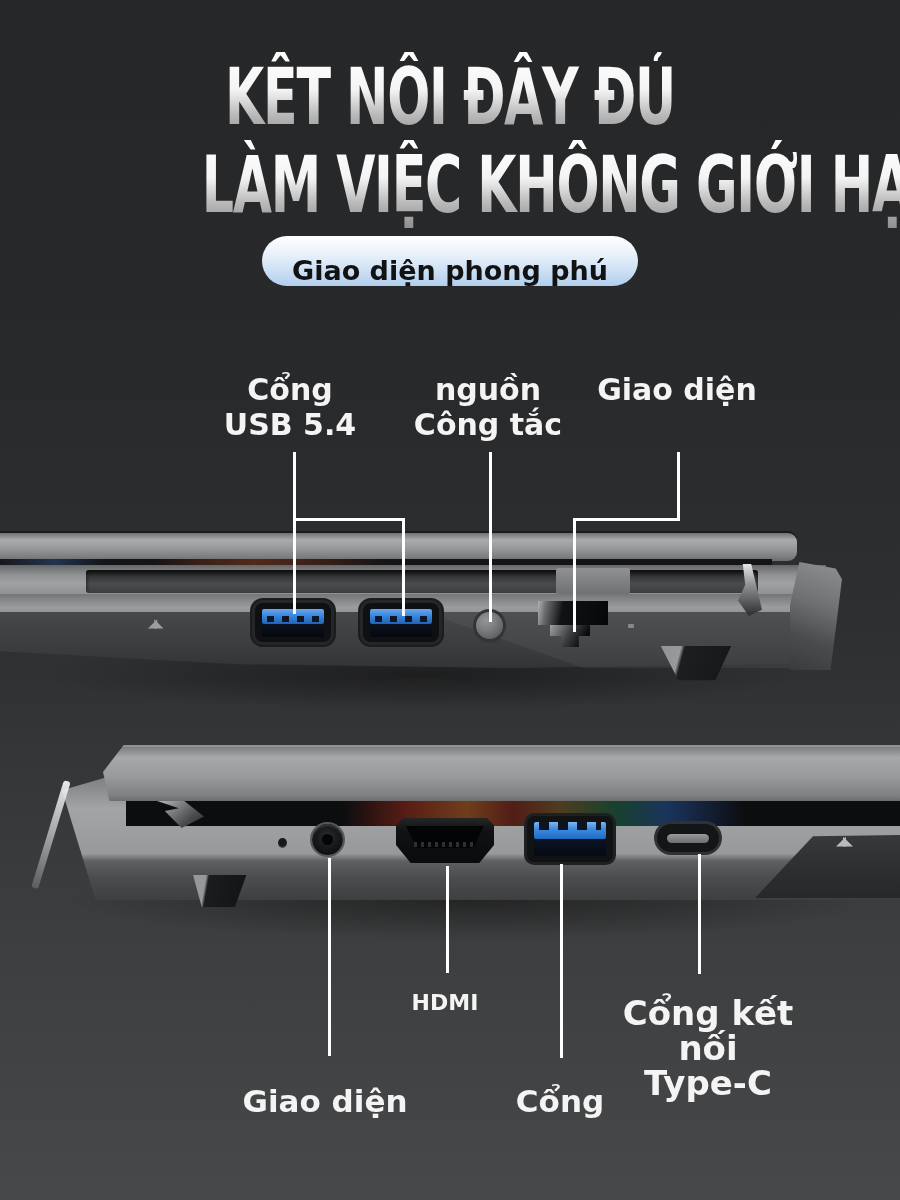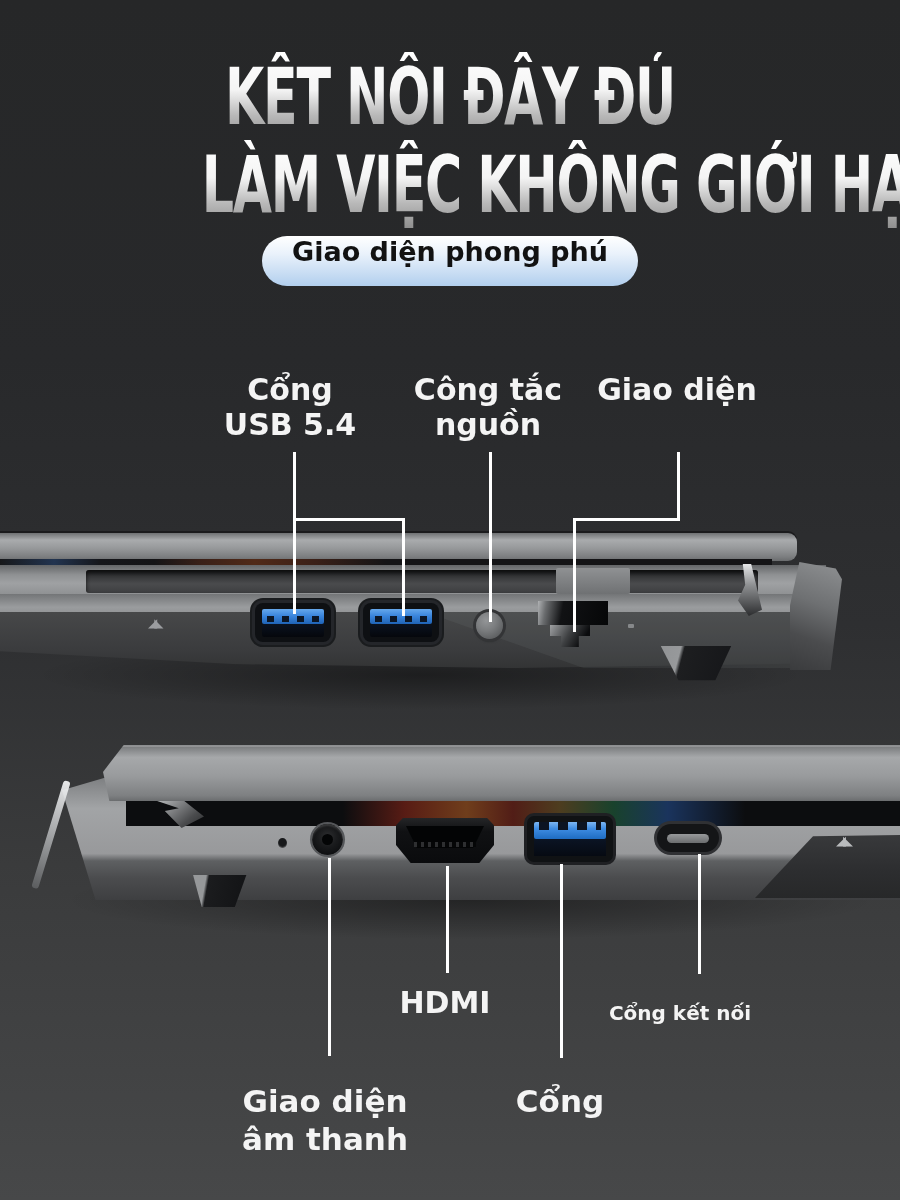--- a/index.html
+++ b/index.html
@@ -14,30 +14,30 @@
     display:inline-block;font-weight:bold;font-size:78px;letter-spacing:-2px;white-space:nowrap;
     transform:scaleX(0.65);transform-origin:center top;
     background:linear-gradient(180deg,#ffffff 0%,#f4f4f4 42%,#b9b9b9 70%,#8c8c8c 100%);
     -webkit-background-clip:text;background-clip:text;color:transparent;
   }
   .t1{top:52px;} .t2{top:140px;}
   
   .badge{
     position:absolute;left:262px;top:236px;width:376px;height:50px;border-radius:26px;z-index:9;
     background:linear-gradient(180deg,#ffffff 0%,#eaf2fb 35%,#b2cfee 100%);
-    display:flex;align-items:flex-start;justify-content:center;
+    display:flex;align-items:flex-end;justify-content:center;
     font-size:27px;font-weight:bold;color:#121212;
   }
   
   .callout{position:absolute;text-align:center;color:#f4f4f4;font-weight:bold;z-index:8;}
   .callout .cl{display:block;}
   .ctop{font-size:30px;line-height:35px;top:372px;width:190px;}
   .cl1{left:195px;} .cl2{left:393px;} .cl3{left:582px;}
-  .cb-hdmi{font-size:30px;line-height:34px;top:986px;left:355px;width:180px;}
-  .cb-typec{font-size:20px;line-height:35px;top:996px;left:565px;width:230px;}
+  .cb-hdmi{font-size:22px;line-height:34px;top:986px;left:355px;width:180px;}
+  .cb-typec{font-size:34px;line-height:35px;top:996px;left:593px;width:230px;}
   .cb-audio{font-size:31px;line-height:38px;top:1082px;left:215px;width:220px;}
   .cb-usb2{font-size:31px;line-height:38px;top:1082px;left:450px;width:220px;}
   
   .line{position:absolute;background:#ffffff;width:3px;z-index:7;}
   .hline{height:3px !important;}
   .ln-v1{left:293px;top:452px;height:162px;}
   .ln-h1{left:293px;top:518px;width:112px;}
   .ln-v1b{left:402px;top:518px;height:98px;}
   .ln-v2{left:489px;top:452px;height:170px;}
   .ln-v3a{left:677px;top:452px;height:69px;}
@@ -171,22 +171,22 @@
 
   <div class="badge">
     <span>Giao diện phong phú</span>
   </div>
 
   <div class="callout ctop cl1">
     <span class="cl">Cổng</span>
     <span class="cl">USB 5.4</span>
   </div>
   <div class="callout ctop cl2">
+    <span class="cl">nguồn</span>
     <span class="cl">Công tắc</span>
-    <span class="cl">nguồn</span>
   </div>
   <div class="callout ctop cl3">
     <span class="cl">Giao diện</span>
   </div>
 
   <div class="line ln-v1"></div>
   <div class="line hline ln-h1"></div>
   <div class="line ln-v1b"></div>
   <div class="line ln-v2"></div>
   <div class="line ln-v3a"></div>
@@ -258,22 +258,22 @@
   <div class="line ln-audio"></div>
   <div class="line ln-hdmi"></div>
   <div class="line ln-usb2"></div>
   <div class="line ln-typec"></div>
 
   <div class="callout cb-hdmi">
     <span class="cl">HDMI</span>
   </div>
   <div class="callout cb-typec">
     <span class="cl">Cổng kết nối</span>
+    <span class="cl">Type-C</span>
   </div>
   <div class="callout cb-audio">
     <span class="cl">Giao diện</span>
-    <span class="cl">âm thanh</span>
   </div>
   <div class="callout cb-usb2">
     <span class="cl">Cổng</span>
   </div>
 
 </div>
 
 </body></html>

